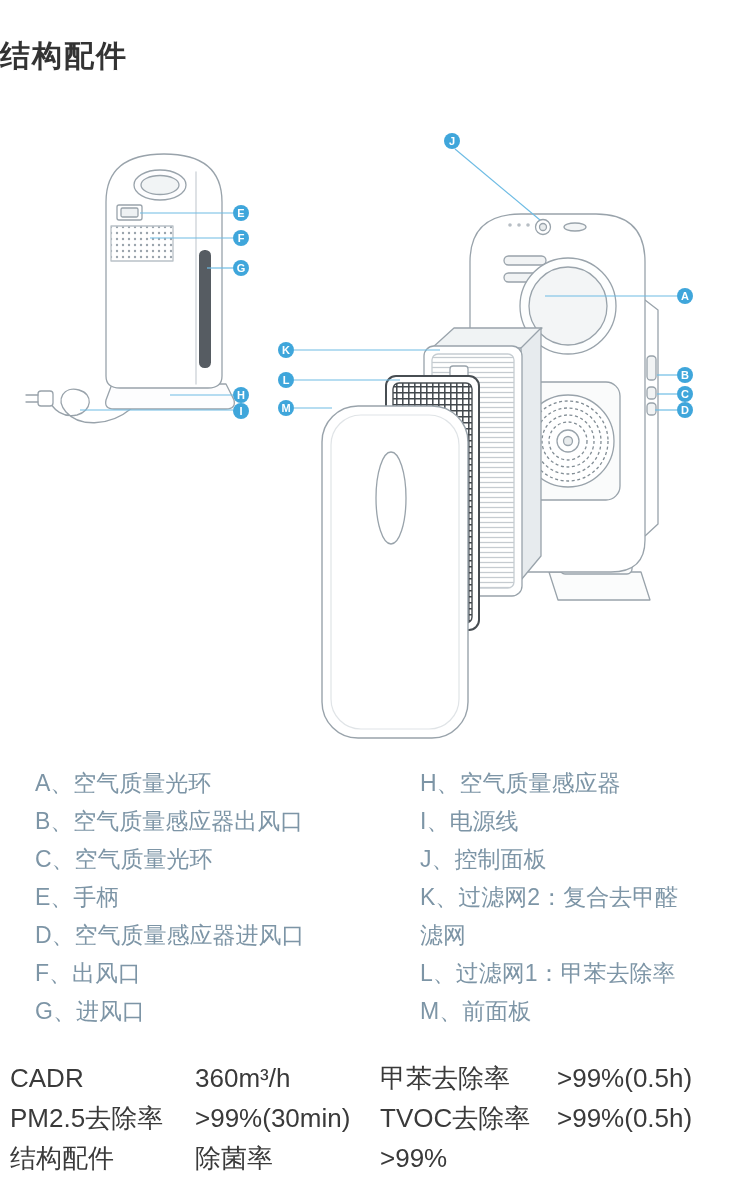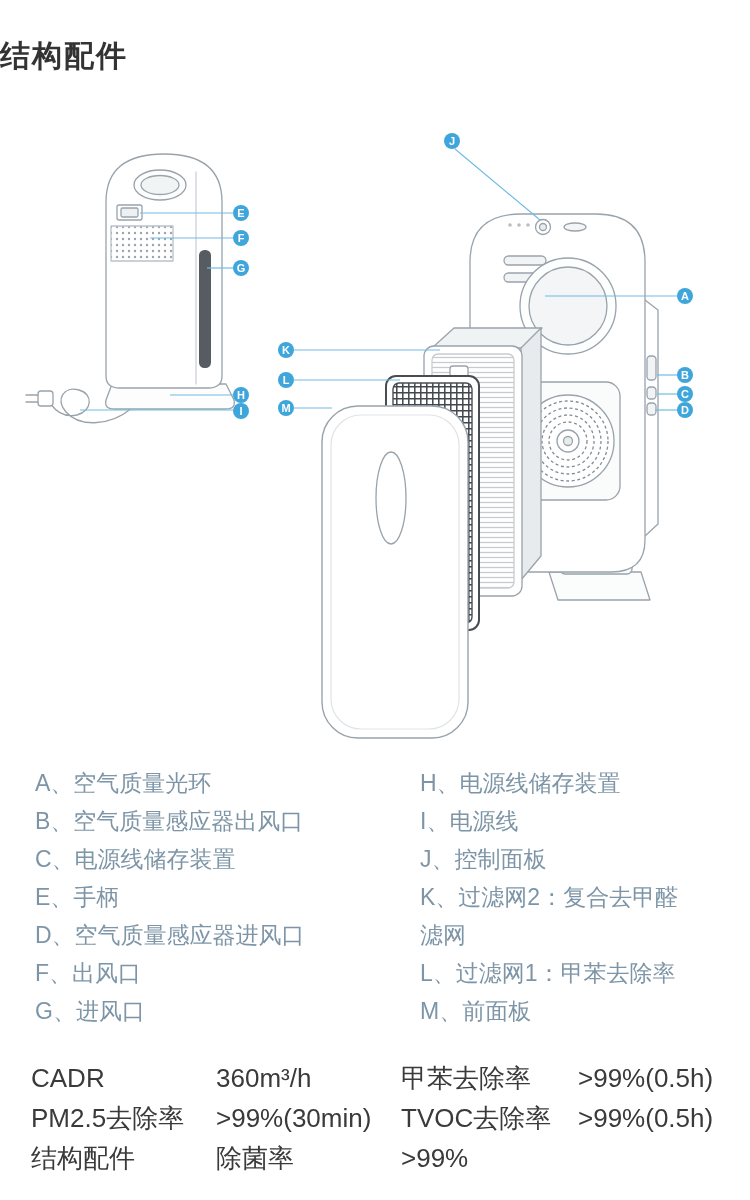--- a/index.html
+++ b/index.html
@@ -12,21 +12,21 @@
   .title {
     height:110px; padding-top:36px; text-align:left;
     font-size:30px; font-weight:bold; color:#333; letter-spacing:2px;
   }
   .diagram { display:block; }
   .legend { display:flex; padding-left:35px; margin-top:4px; }
   .legend ul { list-style:none; }
   .legend-left  { width:385px; }
   .legend-right { width:260px; }
   .legend li { font-size:23px; line-height:38px; color:#7d95a6; }
-  .specs { margin-top:28px; padding-left:31px; color:#3a3a3a; }
+  .specs { margin-top:28px; padding-left:10px; color:#3a3a3a; }
   .spec-row { display:grid; grid-template-columns:185px 185px 177px 1fr; font-size:26px; line-height:40px; }
   .spec-label { white-space:nowrap; }
   .spec-value { white-space:nowrap; }
   .callout-text { font-size:11px; font-weight:bold; fill:#fff; text-anchor:middle; }
 </style>
 </head>
 <body>
 
 <div class="title">结构配件</div>
 
@@ -175,28 +175,28 @@
   <g>
       <circle cx="286" cy="298" r="8" fill="#3fa6db"></circle>
       <text class="callout-text" x="286" y="302">M</text>
     </g>
 </svg>
 
 <div class="legend">
   <ul class="legend-left">
     <li>A、空气质量光环</li>
     <li>B、空气质量感应器出风口</li>
-    <li>C、电源线储存装置</li>
+    <li>C、空气质量光环</li>
     <li>E、手柄</li>
     <li>D、空气质量感应器进风口</li>
     <li>F、出风口</li>
     <li>G、进风口</li>
   </ul>
   <ul class="legend-right">
-    <li>H、电源线储存装置</li>
+    <li>H、空气质量感应器</li>
     <li>I、电源线</li>
     <li>J、控制面板</li>
     <li>K、过滤网2：复合去甲醛滤网</li>
     <li>L、过滤网1：甲苯去除率</li>
     <li>M、前面板</li>
   </ul>
 </div>
 
 <div class="specs">
   <div class="spec-row">

